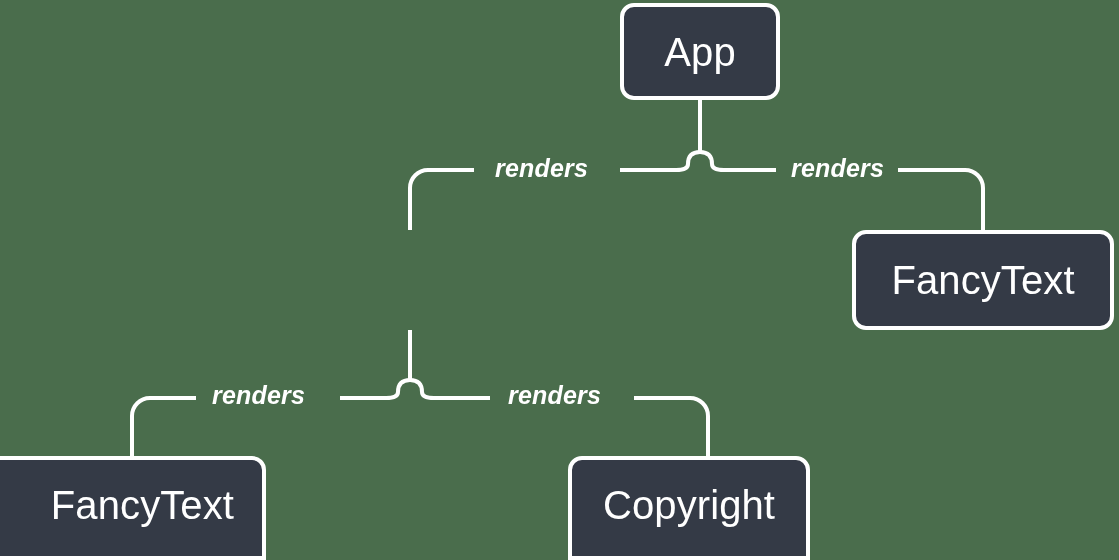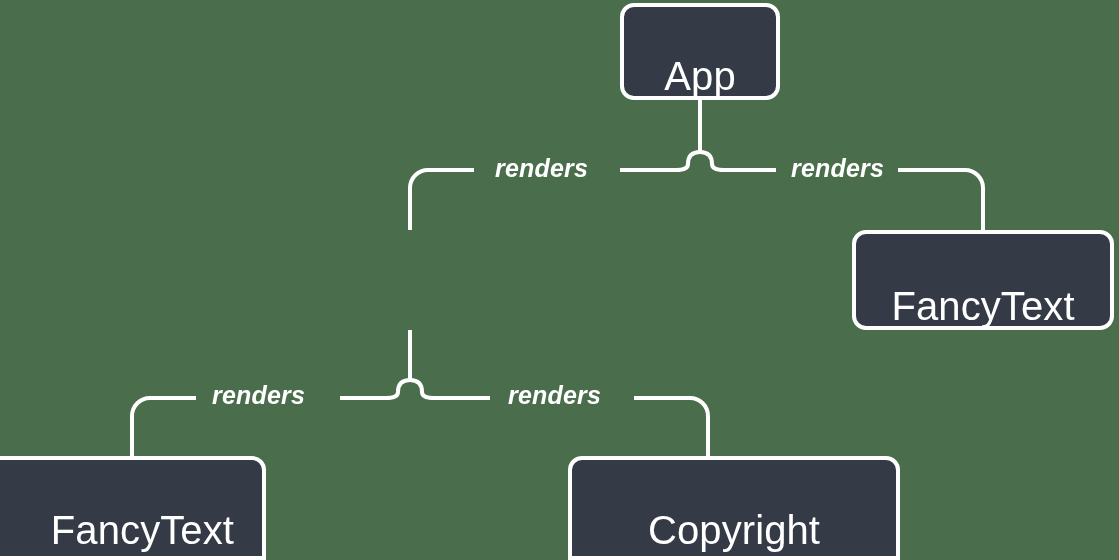--- a/index.html
+++ b/index.html
@@ -27,21 +27,21 @@
     height: 560px;
     pointer-events: none;
   }
   .node-box {
     position: absolute;
     box-sizing: border-box;
     background: #343a46;
     border: 4px solid #ffffff;
     border-radius: 14px;
     display: flex;
-    align-items: flex-end;
+    align-items: center;
     justify-content: center;
     color: #ffffff;
     font-family: "Liberation Sans", sans-serif;
     font-weight: 400;
     letter-spacing: 0.1px;
     white-space: nowrap;
   }
   .node-label {
     display: block;
     line-height: 1;
@@ -76,21 +76,21 @@
     border-bottom-left-radius: 0;
     border-bottom-right-radius: 0;
     font-size: 40px;
     justify-content: flex-end;
     padding-right: 28px;
     padding-bottom: 6px;
   }
   #node-copyright {
     left: 568px;
     top: 456px;
-    width: 332px;
+    width: 242px;
     height: 104px;
     border-bottom-left-radius: 0;
     border-bottom-right-radius: 0;
     font-size: 40px;
     padding-bottom: 6px;
   }
   .edge-label {
     position: absolute;
     color: #ffffff;
     font-family: "Liberation Sans", sans-serif;

